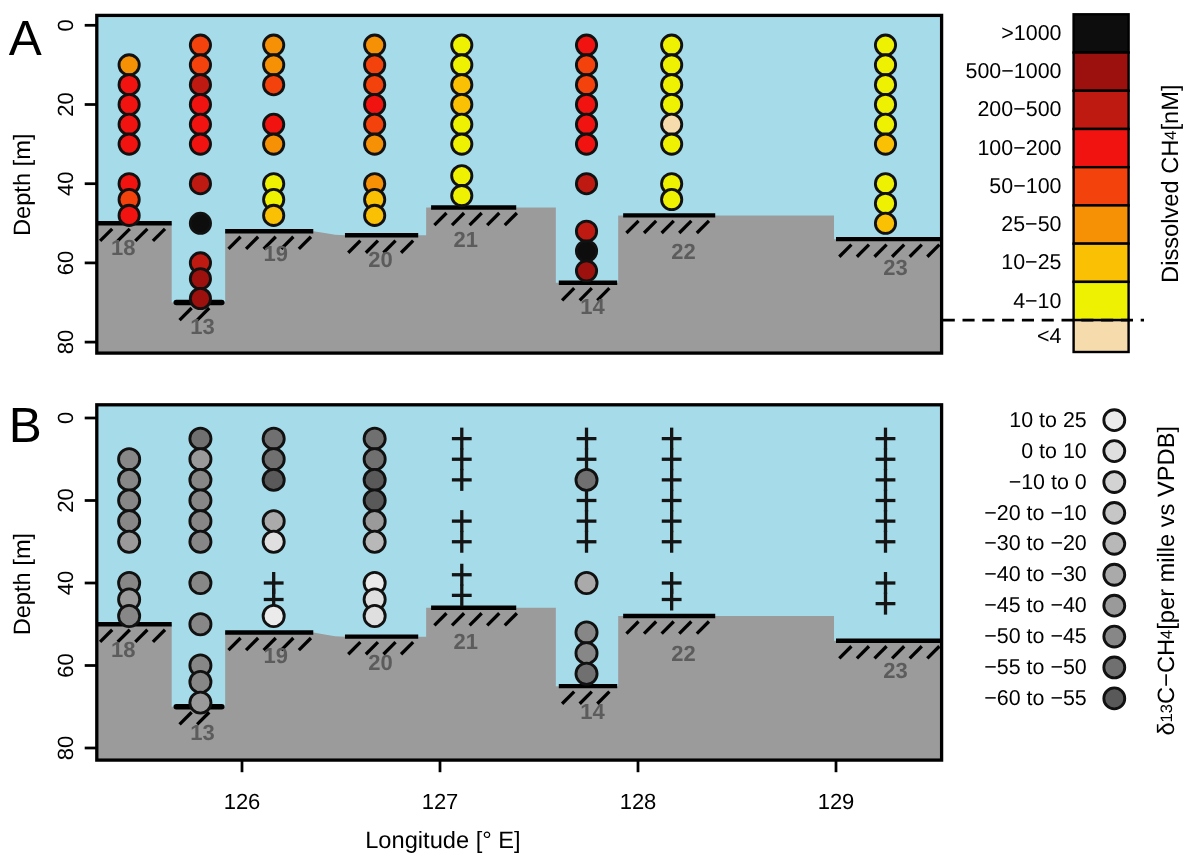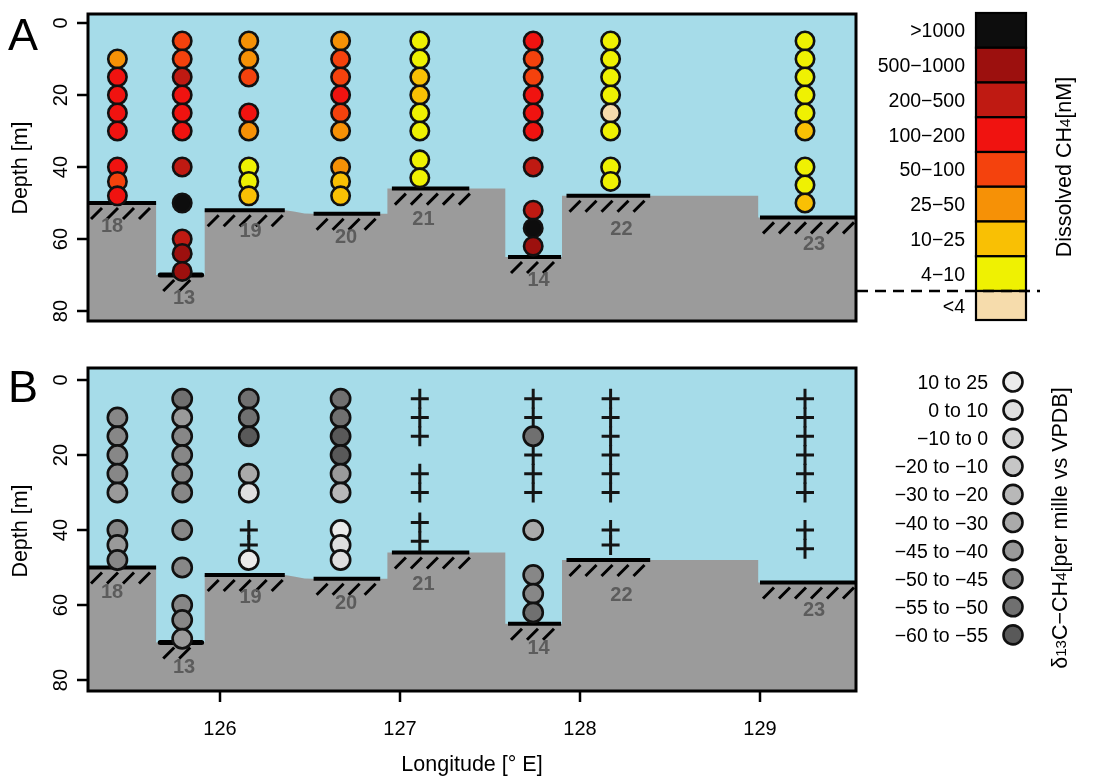--- a/index.html
+++ b/index.html
@@ -3,21 +3,21 @@
 <meta charset="utf-8">
 <style>
   html,body{margin:0;padding:0;background:#fff;}
   #figure{position:relative;width:1093px;height:780px;background:#fff;
           font-family:"Liberation Sans",sans-serif;overflow:hidden;}
   svg text{font-family:"Liberation Sans",sans-serif;}
   .overlay{position:absolute;color:#000;}
   .panel-letter{font-size:45px;font-weight:500;line-height:1;}
   .vlabel{position:absolute;display:flex;align-items:center;justify-content:center;
           transform:rotate(-90deg);font-size:21.5px;font-weight:500;white-space:nowrap;}
-  .hlabel{position:absolute;text-align:center;font-size:21.5px;font-weight:500;}
+  .hlabel{position:absolute;font-size:21.5px;font-weight:500;}
   sub,sup{font-size:70%;}
 </style>
 </head>
 <body>
 
 <div id="figure">
   <svg id="fig" width="1093" height="780" viewBox="0 0 1093 780">
       <g>
         <rect x="88" y="14" width="768" height="307" fill="#a6dce9"></rect>
         <polygon points="88.0,203.0 156.1,203.0 156.1,275.0 204.7,275.0 204.7,210.2 284.8,210.2 293.8,211.6 304.6,213.4 313.6,213.8 387.4,213.8 387.4,188.6 505.3,188.6 505.3,257.0 562.0,257.0 562.0,195.8 758.2,195.8 758.2,217.4 856.0,217.4 856,321 88,321" fill="#9b9b9b"></polygon>

